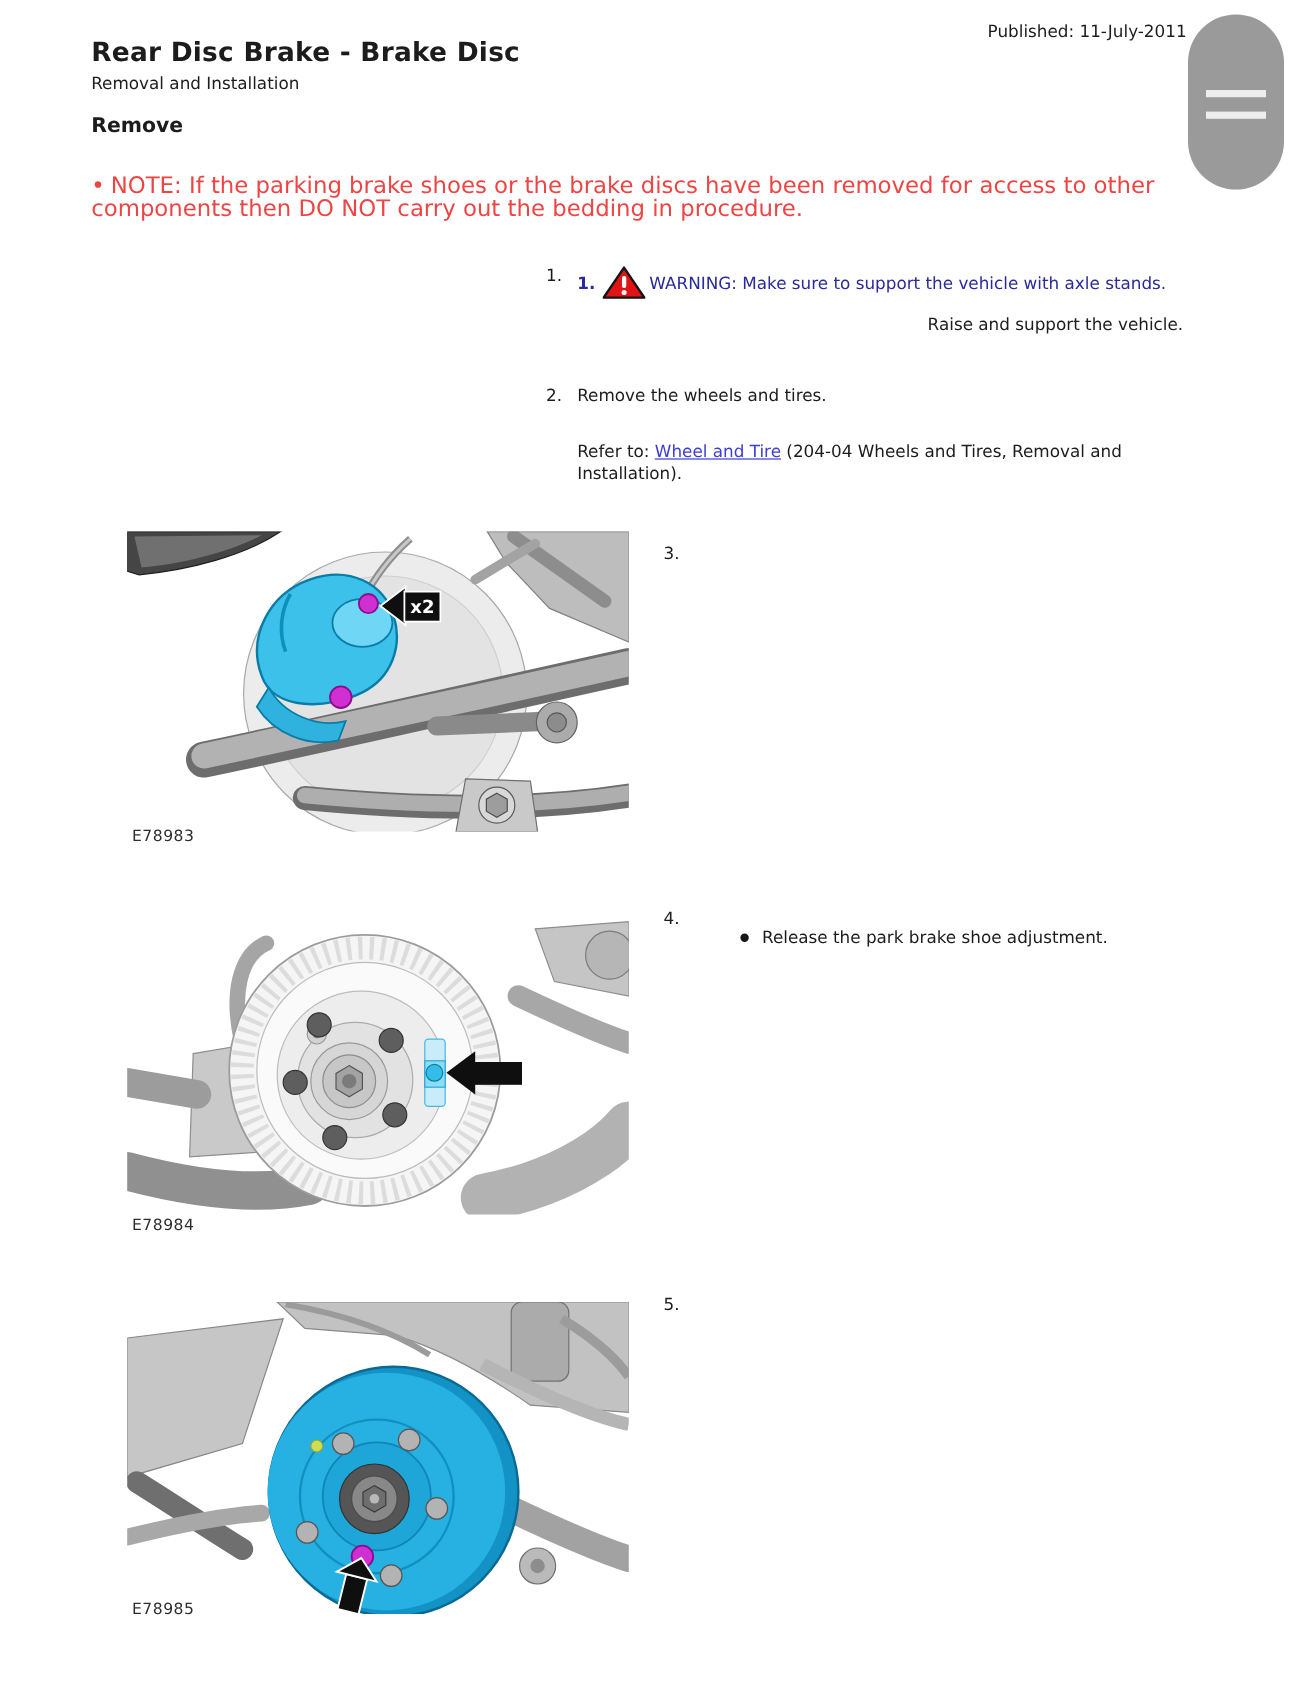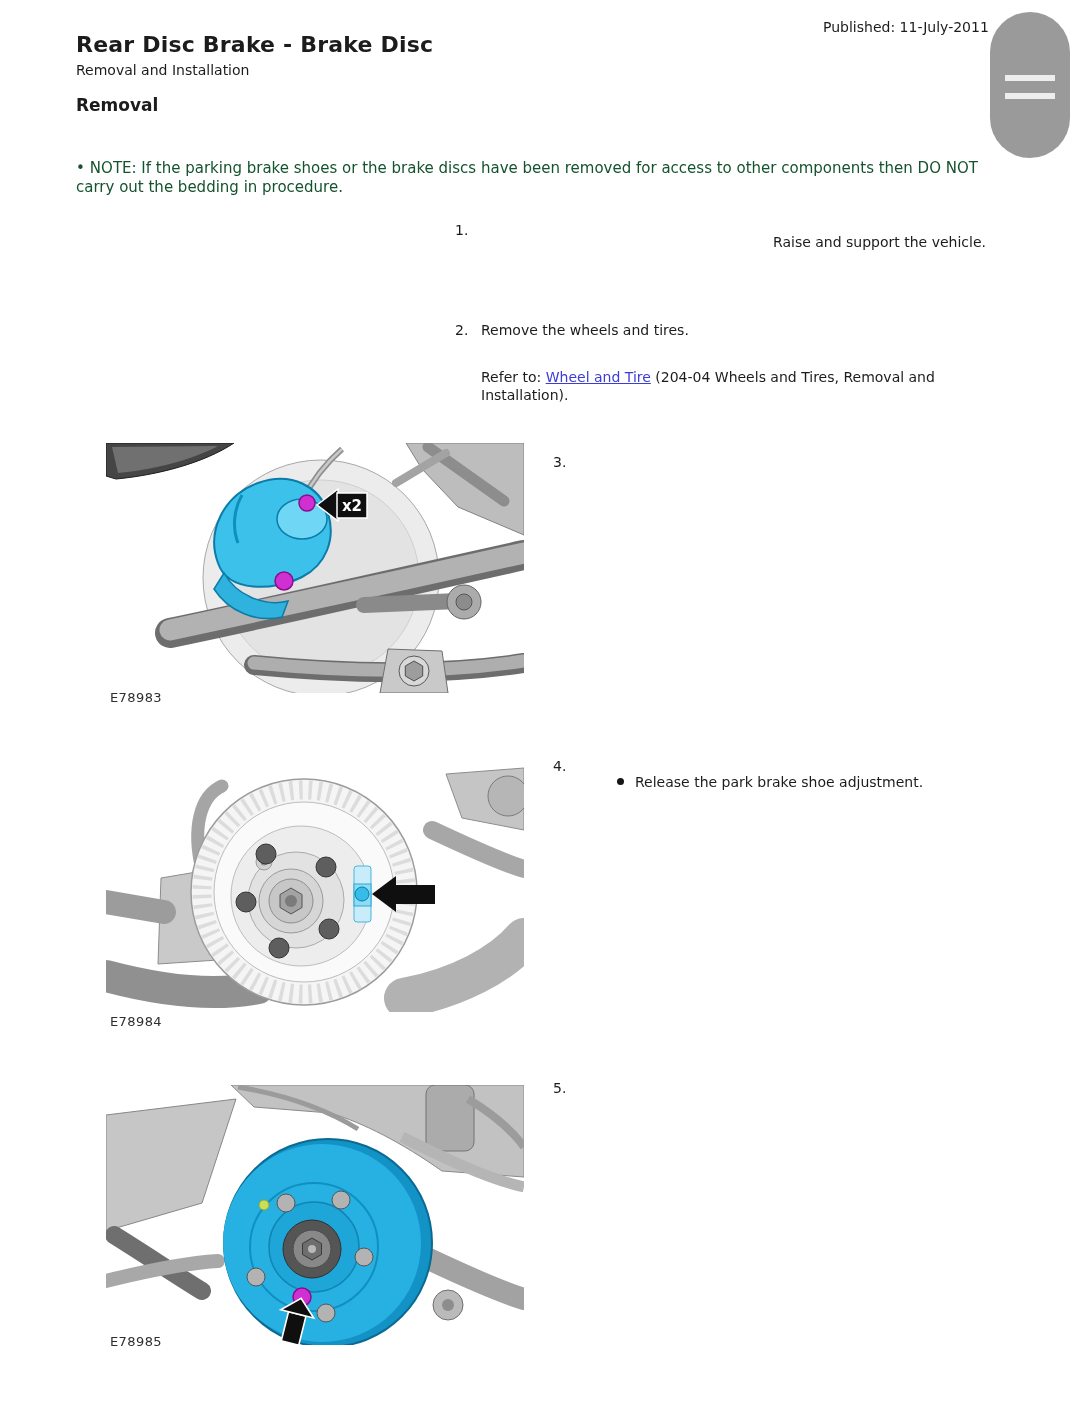--- a/index.html
+++ b/index.html
@@ -23,22 +23,22 @@
     background: #ededed;
   }
   #capsule .bar.b1 { top: 63px; }
   #capsule .bar.b2 { top: 81px; }
 
   #title { left: 76px; top: 32px; font-size: 22px; font-weight: bold; letter-spacing: .2px; }
   #subtitle { left: 76px; top: 62px; font-size: 14px; }
   #section-heading { left: 76px; top: 95px; font-size: 17px; font-weight: bold; }
 
   #note {
-    left: 76px; top: 144px; width: 915px;
-    font-size: 15px; line-height: 19px; color: #14532d;
+    left: 76px; top: 127px; width: 915px;
+    font-size: 19px; line-height: 19px; color: #ef4444;
   }
   #note .note-bullet { margin-right: 5px; }
 
   .step { position: absolute; display: flex; align-items: flex-start; font-size: 14px; line-height: 18px; }
   .step-num { width: 26px; flex: none; }
   .step-content { }
 
   .alert { margin: 0; color: #2a2a9c; }
   .alert .alert-num { font-weight: bold; margin-right: 5px; }
   .tri { display: inline-block; vertical-align: -9px; margin: 0 3px 0 1px; }
@@ -78,27 +78,32 @@
 </head>
 <body>
 
 <div class="abs" id="published">Published: 11-July-2011</div>
 <div class="abs" id="capsule">
   <div class="bar b1"></div>
   <div class="bar b2"></div>
 </div>
 <div class="abs" id="title">Rear Disc Brake - Brake Disc</div>
 <div class="abs" id="subtitle">Removal and Installation</div>
-<div class="abs" id="section-heading">Removal</div>
+<div class="abs" id="section-heading">Remove</div>
 
 <p class="abs" id="note"><span class="note-bullet">•</span><span>NOTE: If the parking brake shoes or the brake discs have been removed for access to other components then DO NOT carry out the bedding in procedure.</span></p>
 
 <div class="step" id="step1">
   <span class="step-num">1.</span>
   <div class="step-content">
+    <p class="alert"><span class="alert-num">1.</span><span class="tri"><svg width="36" height="29" viewBox="0 0 36 29">
+            <path d="M18,2 L35,27 L1,27 Z" fill="#e01414" stroke="#141414" stroke-width="2" stroke-linejoin="round"></path>
+            <rect x="16.3" y="9" width="3.6" height="10" rx="1.7" fill="#ffffff"></rect>
+            <circle cx="18.1" cy="22.8" r="2.1" fill="#ffffff"></circle>
+          </svg></span><span>WARNING: Make sure to support the vehicle with axle stands.</span></p>
     <p class="body-text">Raise and support the vehicle.</p>
   </div>
 </div>
 
 <div class="step" id="step2">
   <span class="step-num">2.</span>
   <div class="step-content">
     <p class="first-line">Remove the wheels and tires.</p>
     <p class="refer"><span>Refer to: </span><a class="doc-link">Wheel and Tire</a><span> (204-04 Wheels and Tires, Removal and Installation).</span></p>
   </div>

